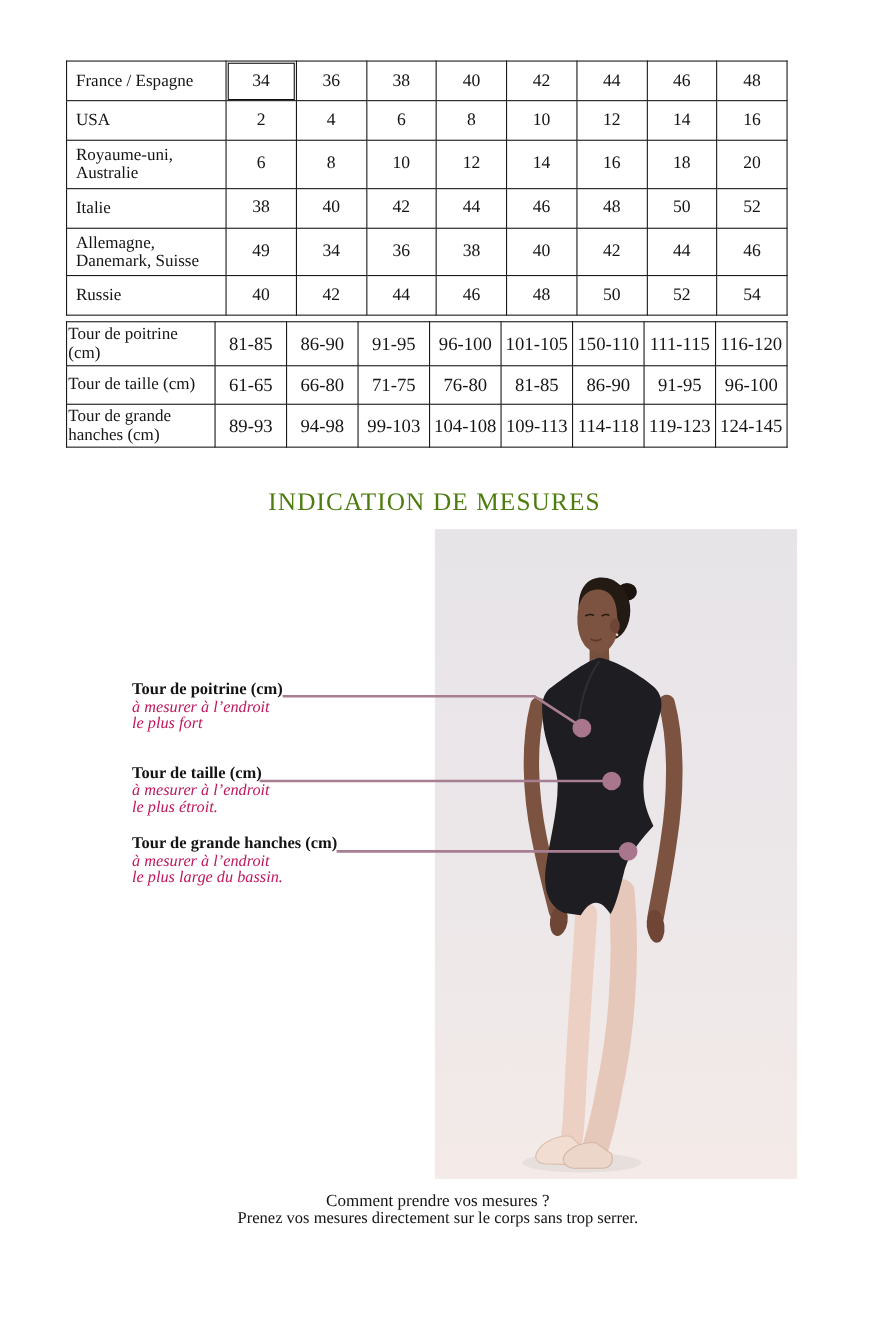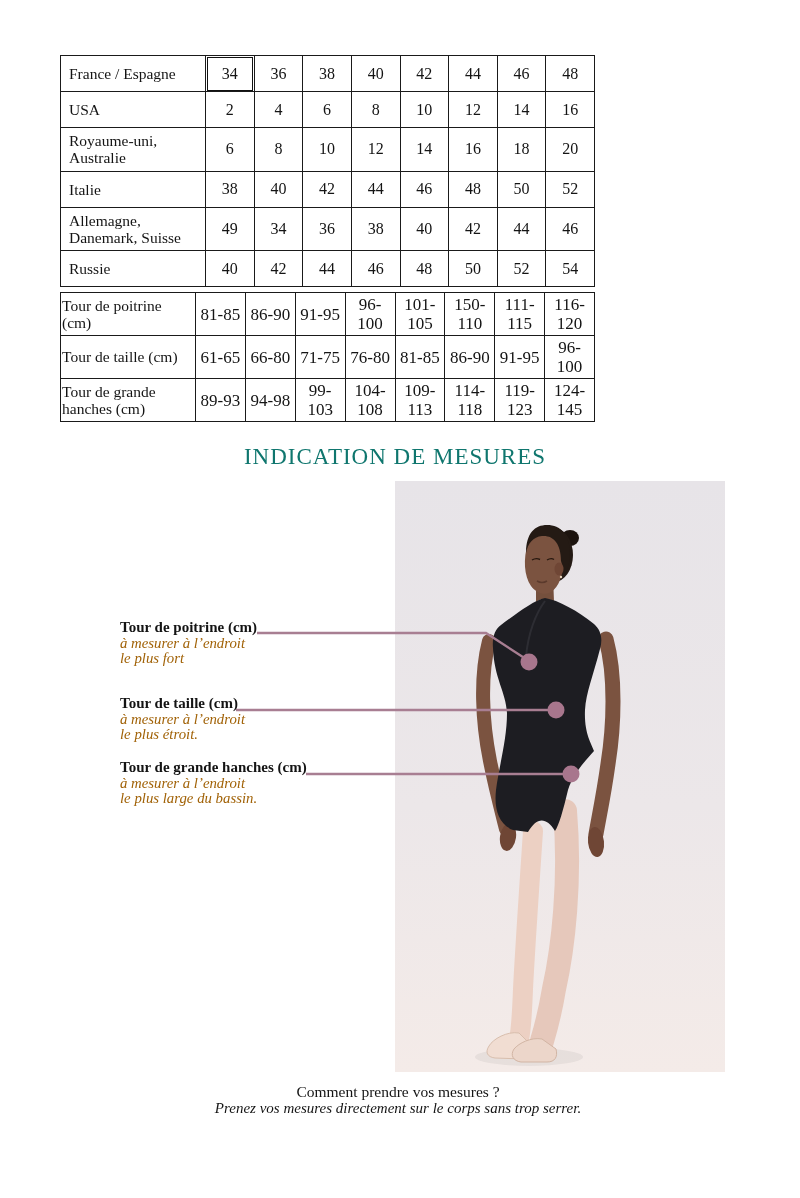--- a/index.html
+++ b/index.html
@@ -6,21 +6,21 @@
   #page{
     position:relative;
     width:800px;height:1198px;
     background:#ffffff;
     font-family:"Liberation Serif","DejaVu Serif",serif;
     color:#141414;
     overflow:hidden;
   }
   
   table.size{
-    position:absolute;left:60px;width:535px;
+    position:absolute;left:60px;width:656px;
     border-collapse:collapse;table-layout:fixed;
   }
   #sizeTable{top:55px;}
   #measureTable{top:292px;}
   table.size td{
     border:1px solid #1a1a1a;
     text-align:center;
     vertical-align:middle;
     font-size:16px;
     padding:4px 2px;
@@ -39,48 +39,48 @@
   table.size td.hl{
     outline:1.6px solid #111;
     outline-offset:-2px;
   }
   
   .section-title{
     position:absolute;top:444px;left:0;width:790px;
     text-align:center;
     font-size:23px;
     letter-spacing:1px;
-    color:#0f766e;
+    color:#4d7c0f;
   }
   
   .photo{
     position:absolute;left:395px;top:481px;width:330px;height:591px;
     overflow:hidden;
   }
   
   .annotation{
     position:absolute;left:120px;width:270px;
     font-size:15px;line-height:15.6px;
   }
   .annotation .ann-title{font-weight:bold;font-size:15px;}
-  .annotation .ann-sub{font-style:italic;font-size:14.8px;color:#a16207;}
+  .annotation .ann-sub{font-style:italic;font-size:14.8px;color:#be185d;}
   #ann0{top:620px;}
   #ann1{top:696px;}
   #ann2{top:760px;}
   .overlay{
     position:absolute;left:0;top:0;width:800px;height:1198px;
     pointer-events:none;
   }
   
   .footer{
     position:absolute;top:1084px;left:0;width:796px;
     text-align:center;line-height:16.3px;
   }
   .footer .f-title{font-weight:normal;font-size:15.5px;}
-  .footer .f-line{font-style:italic;font-size:15px;}
+  .footer .f-line{font-size:15px;}
 </style>
 </head>
 <body>
 
 <div id="page">
 
   <table class="size" id="sizeTable">
     <tbody>
         <tr>
           <td class="label-cell">France / Espagne</td>

